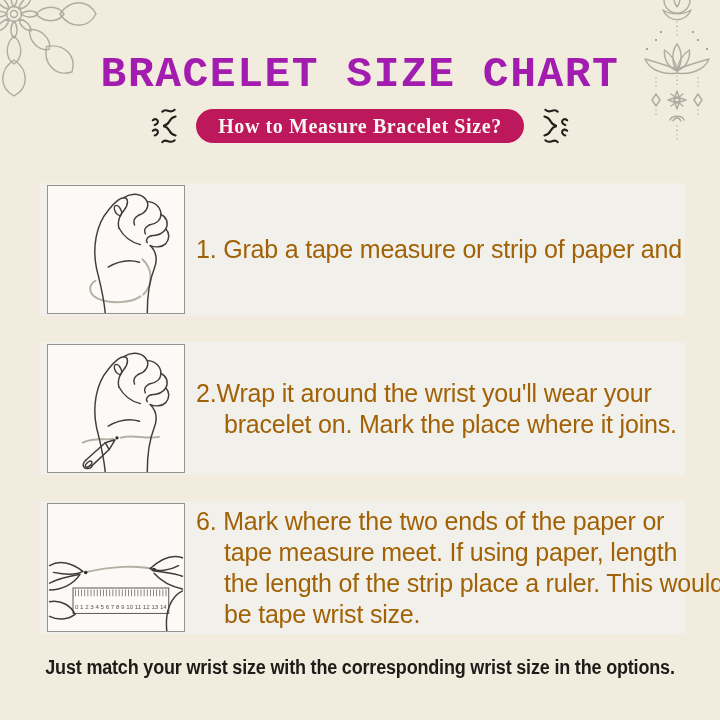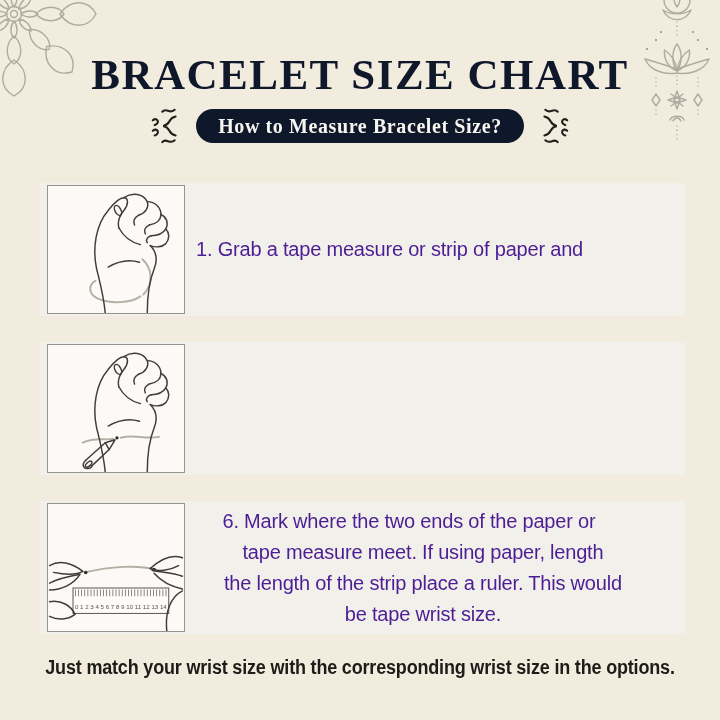--- a/index.html
+++ b/index.html
@@ -12,55 +12,55 @@
   }
 
   
   .mandala { position:absolute; left:-74px; top:-74px; width:176px; height:176px; }
   .pendant { position:absolute; left:632px; top:-6px;  width:90px;  height:152px; }
 
   
   .title {
     position:absolute; top:50px; left:0; width:100%;
     text-align:center;
-    font-family:Liberation Serif, serif;
+    font-family:Liberation Mono, monospace;
     font-weight:700; font-size:43px; letter-spacing:1.5px;
-    color:#0f172a;
+    color:#a21caf;
   }
   .badge-row {
     position:absolute; top:104px; left:0; width:100%;
     display:flex; justify-content:center; align-items:center; gap:9px;
   }
   .flourish { width:38px; height:44px; flex:0 0 auto; }
   .badge {
     height:34px; line-height:34px; padding:0 22px;
-    background:#0f172a; color:#f7f5ef;
+    background:#be185d; color:#f7f5ef;
     border-radius:17px;
     font-family:"Liberation Serif","DejaVu Serif",serif;
     font-weight:700; font-size:20px; letter-spacing:0.6px;
     white-space:nowrap;
   }
 
   
   .steps { position:absolute; top:183px; left:40px; width:645px; }
   .step-row {
     width:645px; height:133px; margin-bottom:26px;
     background:#f2f0ea;
     display:flex; align-items:center;
   }
   .illus-box {
     flex:0 0 auto; margin-left:7px;
     width:138px; height:129px;
     background:#fbfaf6; border:1px solid #96938a;
   }
   .illus-box svg { width:100%; height:100%; display:block; }
   .step-text {
-    padding-left:11px; color:#4c1d95;
-    font-size:20px; line-height:31px; font-weight:400;
-    letter-spacing:-0.2px; white-space:nowrap;text-align:center;
+    padding-left:11px; color:#a16207;
+    font-size:25px; line-height:31px; font-weight:400;
+    letter-spacing:-0.2px; white-space:nowrap;
   }
   .step-line.cont { padding-left:28px; }
 
   
   .footer-note {
     position:absolute; top:656px; left:0; width:100%;
     text-align:center; color:#1d1c19;
     font-size:20px; font-weight:700; letter-spacing:-0.2px;
     transform:scaleX(0.9); transform-origin:center;
     white-space:nowrap;
@@ -235,20 +235,22 @@
             <circle cx="69" cy="95" r="1.7" fill="#2e2c28" stroke="none"></circle>
             <path d="M67,97 L57,100 L61,107 Z"></path>
             <path d="M57,100 L37,118"></path>
             <path d="M61,107 L43,124"></path>
             <path d="M37,118 C32,123 35,128 41,126 C42.5,125.5 43.5,124.5 43,124"></path>
             <ellipse cx="40" cy="122" rx="4" ry="2" transform="rotate(-42 40 122)"></ellipse>
           </g>
         </svg>
       </div>
       <div class="step-text">
+        <div class="step-line">2.Wrap it around the wrist you'll wear your</div>
+        <div class="step-line cont">bracelet on. Mark the place where it joins.</div>
       </div>
     </div>
 
     <div class="step-row">
       <div class="illus-box">
         <svg viewBox="0 0 136 130">
 
           <rect x="24" y="86" width="98" height="26" fill="#fdfcf9" stroke="#55534e" stroke-width="1"></rect>
           <path d="M26,91 H121" stroke="#6a6862" stroke-width="7" stroke-dasharray="0.8 2.4" fill="none"></path>
           <text x="26" y="107" font-size="5.6" fill="#55534e" textLength="94" lengthAdjust="spacingAndGlyphs">0 1 2 3 4 5 6 7 8 9 10 11 12 13 14</text>

